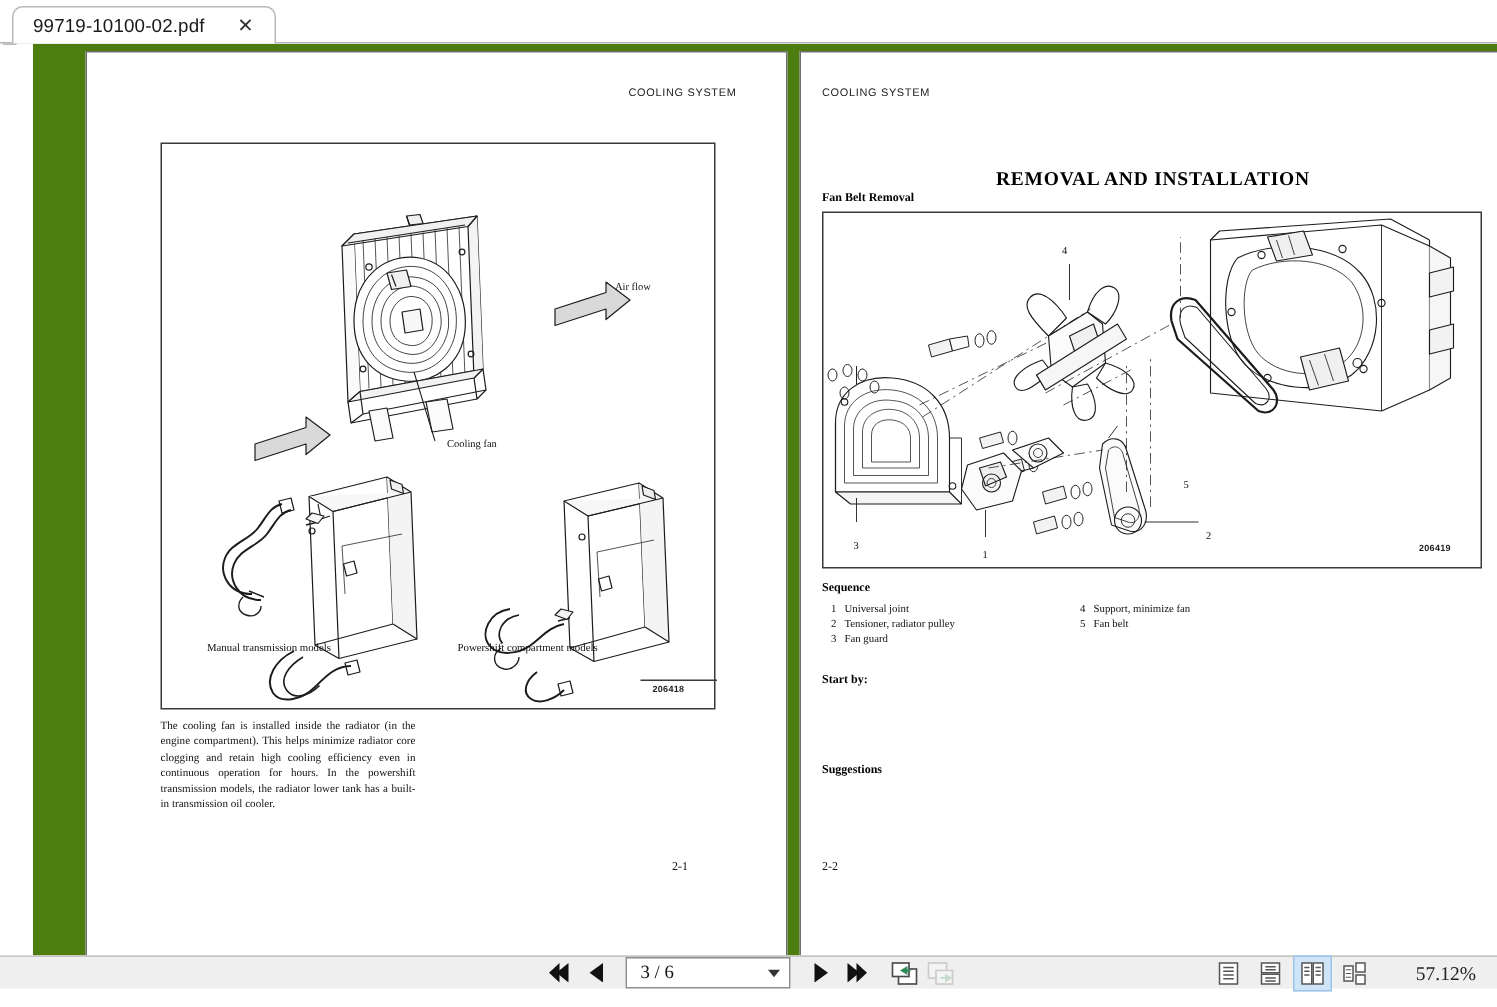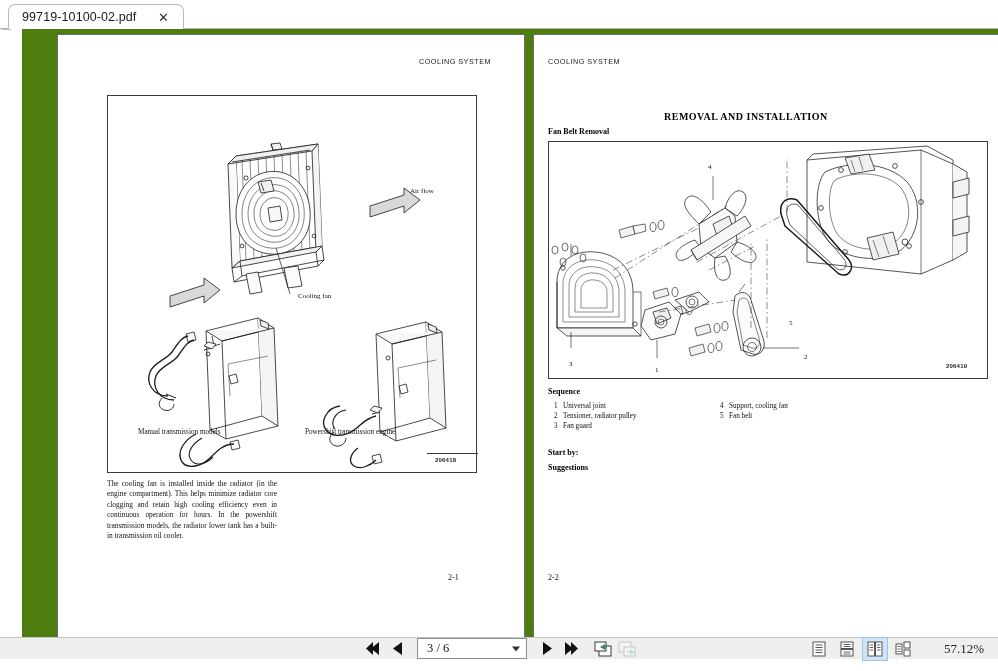--- a/index.html
+++ b/index.html
@@ -99,21 +99,21 @@
     letter-spacing: .45px;
     color: #1c1c1c;
   }
   .hdr-right { right: 33px; top: 22px; }
   .hdr-left  { left: 14px;  top: 22px; }
 
   .sect-title {
     position: absolute;
     font-family: "Liberation Serif", serif;
     font-weight: bold;
-    font-size: 10px;
+    font-size: 13px;
     letter-spacing: .5px;
     color: #000;
   }
   .sect-desc { left: 198px; top: 78px; }
   .sect-rem  { left: 130px; top: 76px; }
 
   .subhead {
     position: absolute;
     font-family: "Liberation Serif", serif;
     font-weight: bold;
@@ -384,21 +384,21 @@
             <circle cx="280" cy="262" r="2"></circle>
             <path d="M291 290 L298 288 L300 296 L293 298 Z"></path>
           </g>
         </svg>
       </div>
 
       <span class="cal" style="left:352px; top:152px;">Air flow</span>
       <span class="cal" style="left:240px; top:257px;">Cooling fan</span>
 
       <span class="figcaption" style="left:80px; top:393px;">Manual transmission models</span>
-      <span class="figcaption" style="left:247px; top:393px;">Powershift transmission engine</span>
+      <span class="figcaption" style="left:247px; top:393px;">Powershift compartment models</span>
 
       <span class="fignum" style="left:377px; top:422px;">206418</span>
       <div style="position:absolute; left:369px; top:418px; width:51px; height:1px; background:#3a3a3a;"></div>
 
       <div class="bodytext" style="left:49px; top:444px; width:170px;">The cooling fan is installed inside the radiator (in the engine compartment).  This helps minimize radiator core clogging and retain high cooling efficiency even in continuous operation for hours. In the powershift transmission models, the radiator lower tank has a built-in transmission oil cooler.</div>
 
       <span class="pagenum" style="left:390px; top:538px;">2-1</span>
     </div>
 
     <div class="page">
@@ -543,27 +543,27 @@
 
       <span class="fignum" style="left:412px; top:328px;">206419</span>
 
       <div class="subhead" style="left:14px; top:352px;">Sequence</div>
       <div class="seq-list" style="left:20px; top:366px;">
         <div><span class="n">1</span><span>Universal joint</span></div>
         <div><span class="n">2</span><span>Tensioner, radiator pulley</span></div>
         <div><span class="n">3</span><span>Fan guard</span></div>
       </div>
       <div class="seq-list" style="left:186px; top:366px;">
-        <div><span class="n">4</span><span>Support, cooling fan</span></div>
+        <div><span class="n">4</span><span>Support, minimize fan</span></div>
         <div><span class="n">5</span><span>Fan belt</span></div>
       </div>
 
       <div class="subhead" style="left:14px; top:413px;">Start by:</div>
 
-      <div class="subhead" style="left:14px; top:428px;">Suggestions</div>
+      <div class="subhead" style="left:14px; top:473px;">Suggestions</div>
 
       <span class="pagenum" style="left:14px; top:538px;">2-2</span>
     </div>
 
   </div>
 </div>
 
 <div class="toolbar">
 
   <div class="tb-center">

